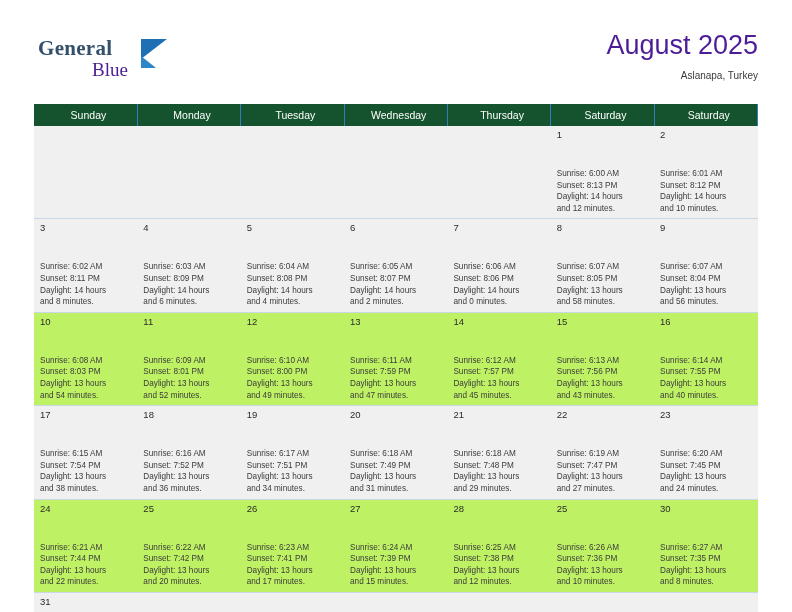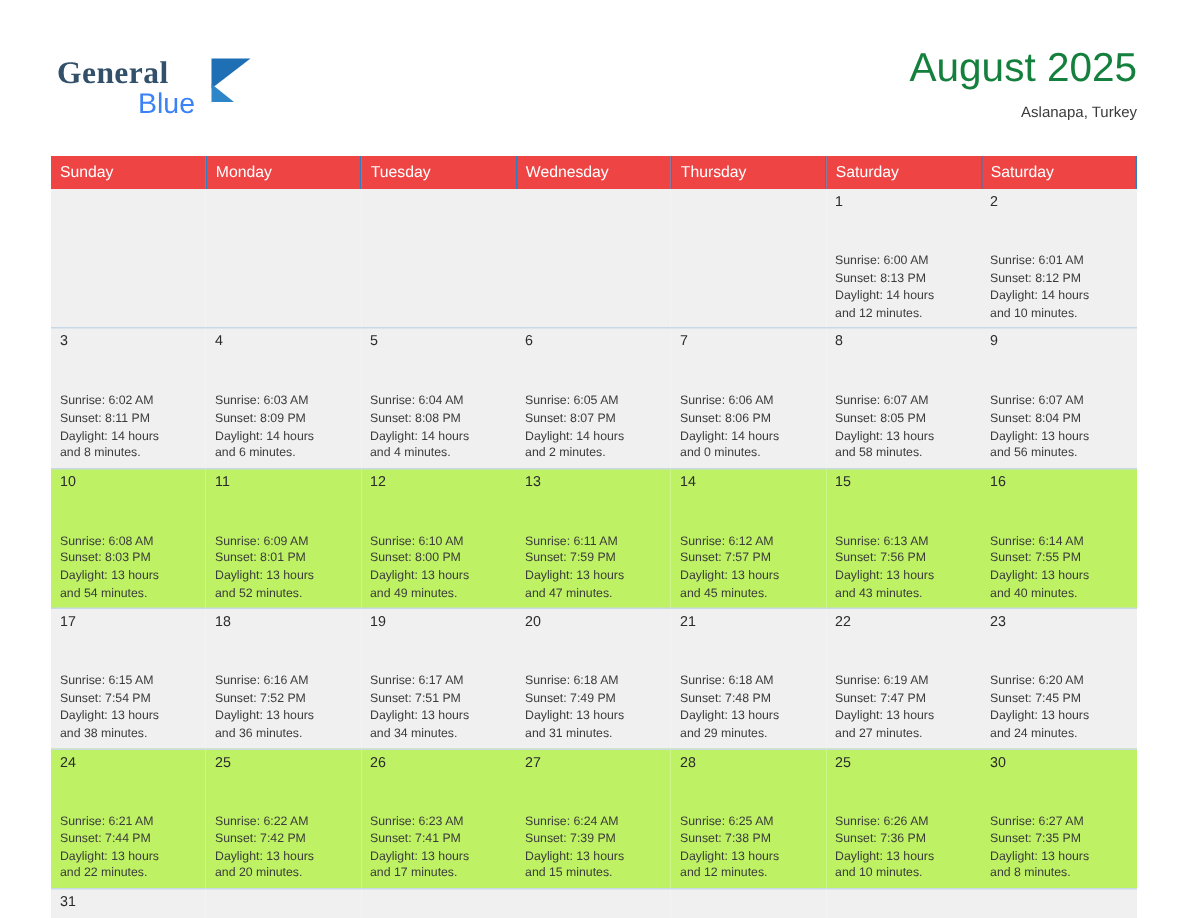--- a/index.html
+++ b/index.html
@@ -34,22 +34,22 @@
   }
   .logo-general {
     font-size: 21px;
     color: #33506b;
     letter-spacing: 0.3px;
     font-family: "Liberation Serif", serif;
     font-weight: bold;
   }
   .logo-blue {
     font-size: 19px;
-    color: #3b82f6;
-    font-family: Liberation Sans, sans-serif;
+    color: #4c1d95;
+    font-family: Liberation Serif, serif;
     position: absolute;
     left: 54px;
     top: 23px;
   }
   .logo-tri {
     position: absolute;
     left: 103px;
     top: 3px;
     width: 0;
     height: 0;
@@ -66,45 +66,45 @@
     border-top: 12px solid transparent;
   }
   .title-block {
     position: absolute;
     right: 0;
     top: 0;
     text-align: right;
   }
   .month-title {
     font-size: 27px;
-    color: #15803d;
+    color: #4c1d95;
     font-weight: normal;
     line-height: 34px;
     font-family: "Liberation Sans", sans-serif;
   }
   .location {
     font-size: 10px;
     color: #3a3a3a;
     margin-top: 8px;
   }
   
   .calendar {
     position: absolute;
     top: 104px;
     left: 34px;
     width: 724px;
     border-collapse: collapse;
     table-layout: fixed;
   }
   .calendar th {
-    background: #ef4444;
+    background: #14532d;
     color: #ffffff;
     font-size: 10.5px;
     font-weight: normal;
-    text-align: left;
+    text-align: center;
     padding: 5px 0 5px 6px;
     height: 21px;
     border-right: 1px solid #2e7ec1;
   }
   .calendar td {
     vertical-align: top;
     height: 74px;
     padding: 3px 5px 4px 6px;
     border-bottom: 1px solid #c8d8e6;
     font-size: 8.2px;

